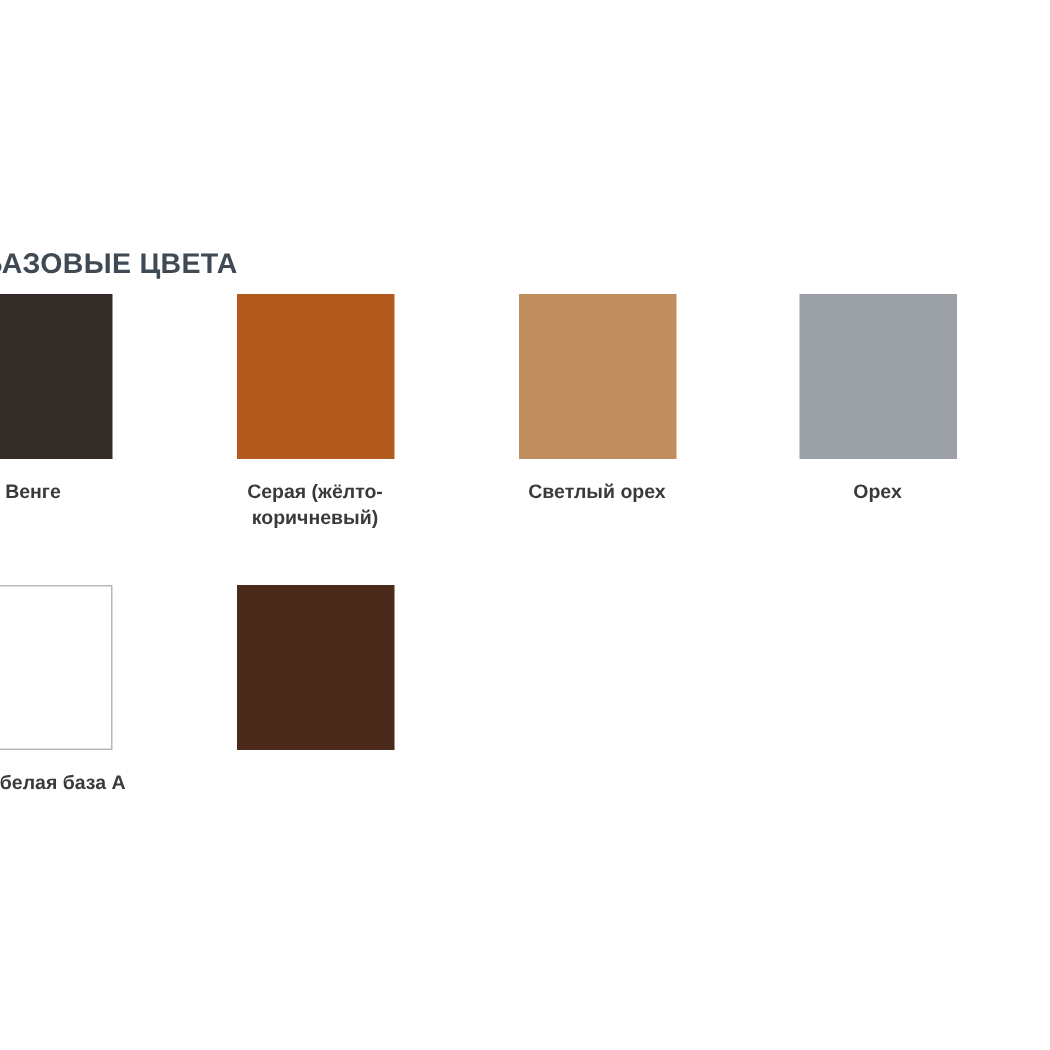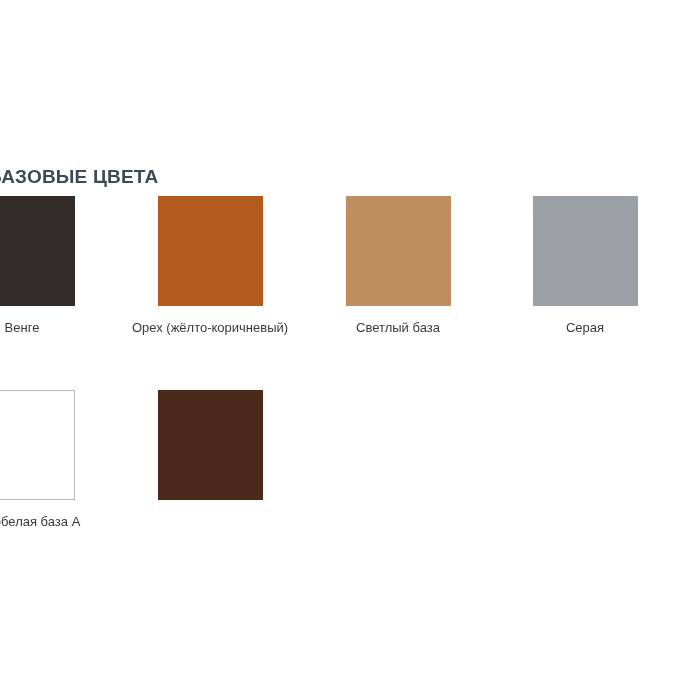--- a/index.html
+++ b/index.html
@@ -36,20 +36,21 @@
     white-space: nowrap;
     line-height: 22px;
   }
 
   
   .swatch-grid {
     position: absolute;
     left: 0;
     top: 196px;
     width: 700px;
+    font-weight: bold;
   }
 
   .swatch-row {
     position: relative;
     height: 194px;
   }
 
   .swatch-cell {
     position: absolute;
     top: 0;
@@ -95,31 +96,31 @@
 
     <div class="swatch-row">
 
       <div class="swatch-cell col-0">
         <span class="swatch-chip" style="background-color:#332b28;"></span>
         <div class="swatch-label">Венге</div>
       </div>
 
       <div class="swatch-cell col-1">
         <span class="swatch-chip" style="background-color:#b35a1e;"></span>
-        <div class="swatch-label">Орех (жёлто-коричневый)</div>
+        <div class="swatch-label">Серая (жёлто-коричневый)</div>
       </div>
 
       <div class="swatch-cell col-2">
         <span class="swatch-chip" style="background-color:#c08d5e;"></span>
-        <div class="swatch-label">Светлый база</div>
+        <div class="swatch-label">Светлый орех</div>
       </div>
 
       <div class="swatch-cell col-3">
         <span class="swatch-chip" style="background-color:#9aa0a5;"></span>
-        <div class="swatch-label">Серая</div>
+        <div class="swatch-label">Орех</div>
       </div>
 
     </div>
 
     <div class="swatch-row">
 
       <div class="swatch-cell col-0">
         <span class="swatch-chip bordered" style="background-color:#ffffff;border:1px solid #b8b8b8;"></span>
         <div class="swatch-label">Супербелая база А</div>
       </div>

